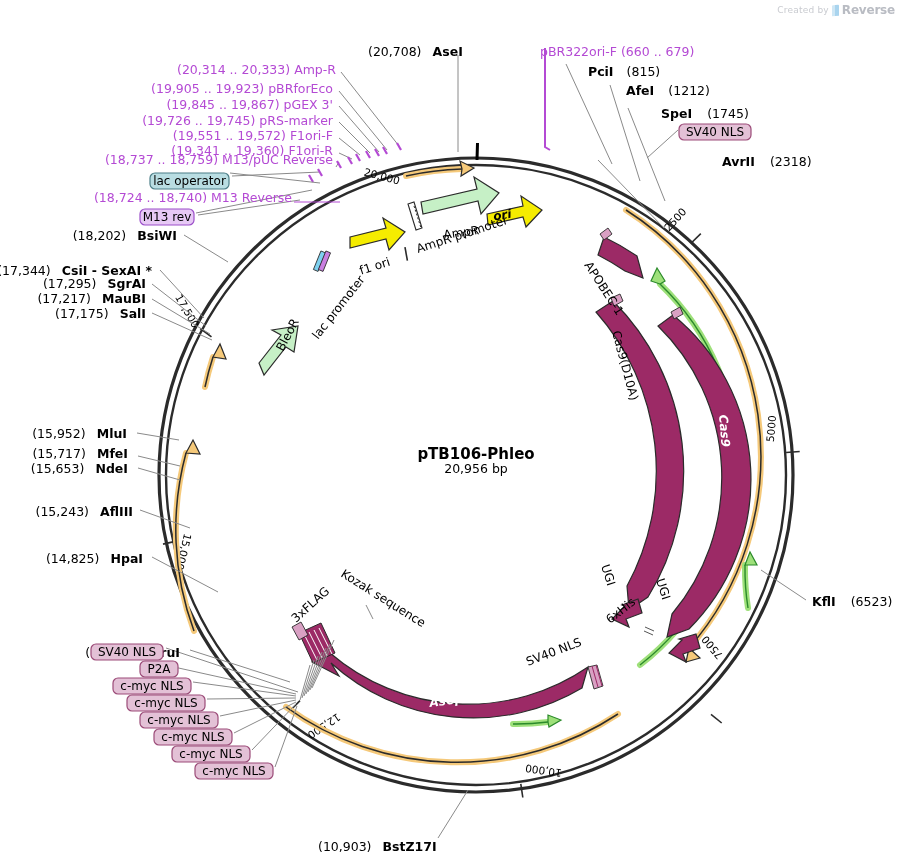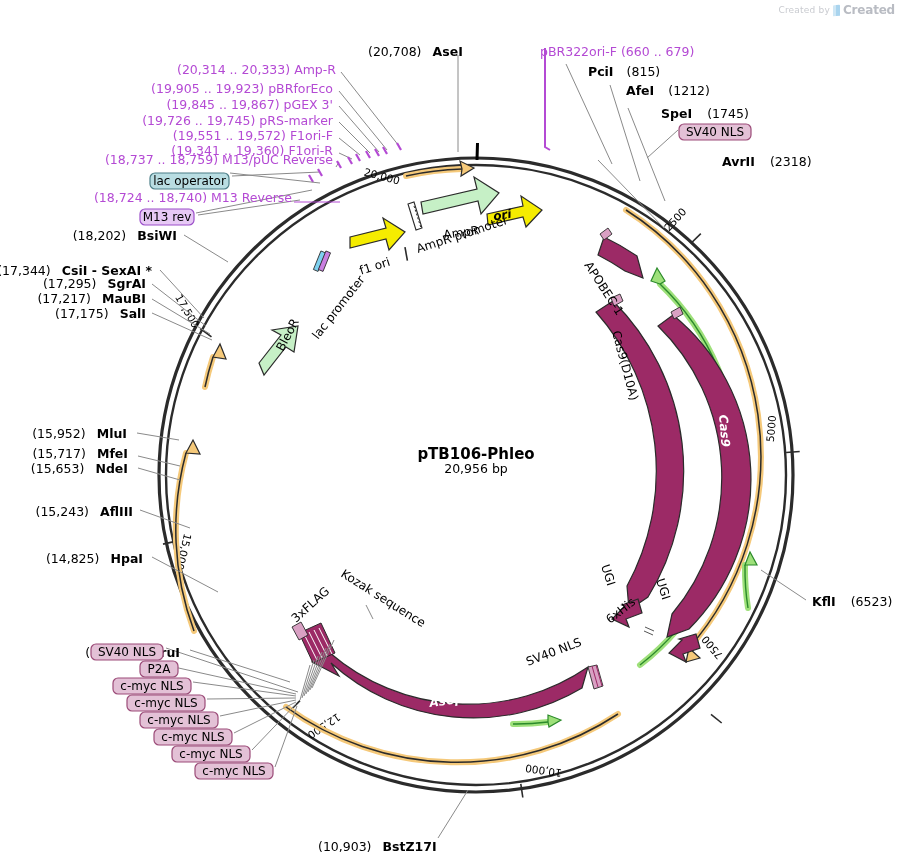--- a/index.html
+++ b/index.html
@@ -35,21 +35,21 @@
   .featlabel-w{fill:#ffffff;font-size:12px;font-style:italic;font-weight:bold;}
   .title{font-weight:bold;font-size:15px;fill:#000;}
   .subtitle{font-size:12.5px;fill:#000;}
 </style>
 </head>
 <body>
 
 <div class="wm">
   <span>Created by</span>
   <span class="flag"></span>
-  <span class="sg">Created</span>
+  <span class="sg">Reverse</span>
 </div>
 
 <svg id="map" viewBox="0 0 903 863">
   <defs>
     <style>
       .bb{fill:none;stroke:#2b2b2b;}
       .lead{stroke:#8a8a8a;stroke-width:1;fill:none;}
       .leadp{stroke:#b44ad4;stroke-width:1.2;fill:none;}
     </style>
   </defs>

